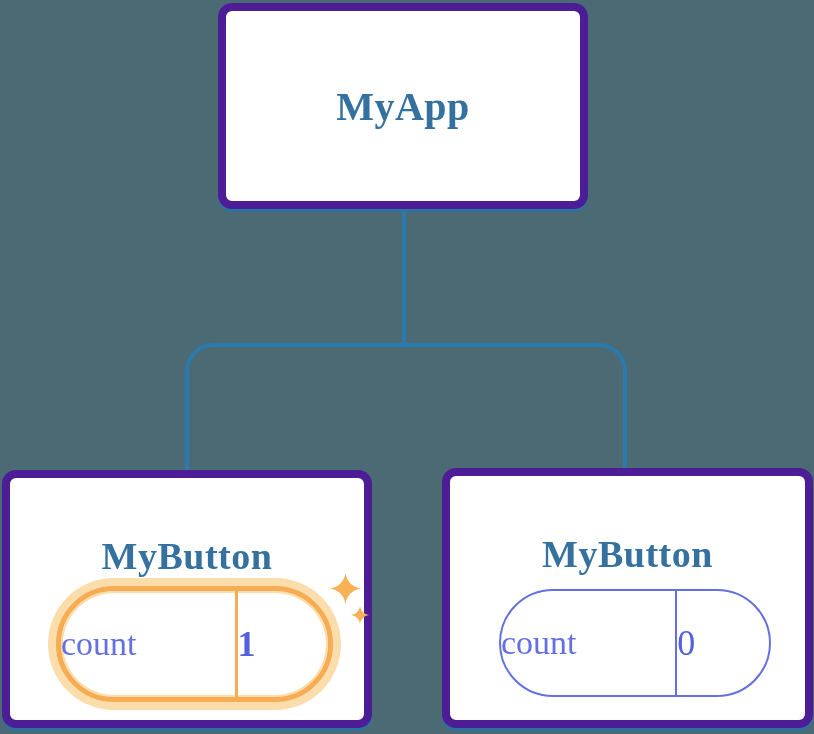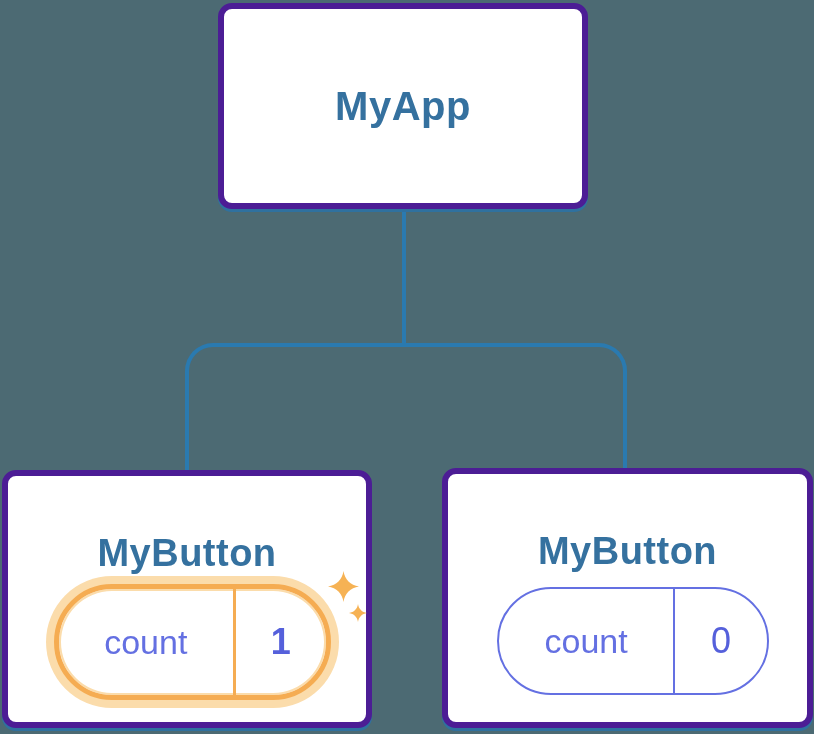--- a/index.html
+++ b/index.html
@@ -35,23 +35,24 @@
     border: 4px solid #2A7AB0;
     border-bottom: none;
     border-radius: 28px 28px 0 0;
   }
 
   
   .card {
     position: absolute;
     box-sizing: border-box;
     background: #FFFFFF;
-    border: 6px solid #4c1d95;
+    border: 8px solid #4c1d95;
     border-radius: 14px;
     box-shadow: 0 3px 0 #2F719F;
+    font-family: Liberation Serif, serif;
   }
   .card-root {
     left: 218px;
     top: 3px;
     width: 370px;
     height: 206px;
     display: flex;
     align-items: center;
     justify-content: center;
   }
@@ -90,21 +91,21 @@
     position: absolute;
     box-sizing: border-box;
     background: #FFFFFF;
     display: flex;
     align-items: stretch;
     overflow: hidden;
   }
   .pill-cell {
     display: flex;
     align-items: center;
-    justify-content: center;
+    justify-content: flex-start;
   }
   .key-cell {
     width: 65%;
   }
   .value-cell {
     flex: 1;
   }
   .state-key {
     font-size: 34px;
     color: #6470E2;

